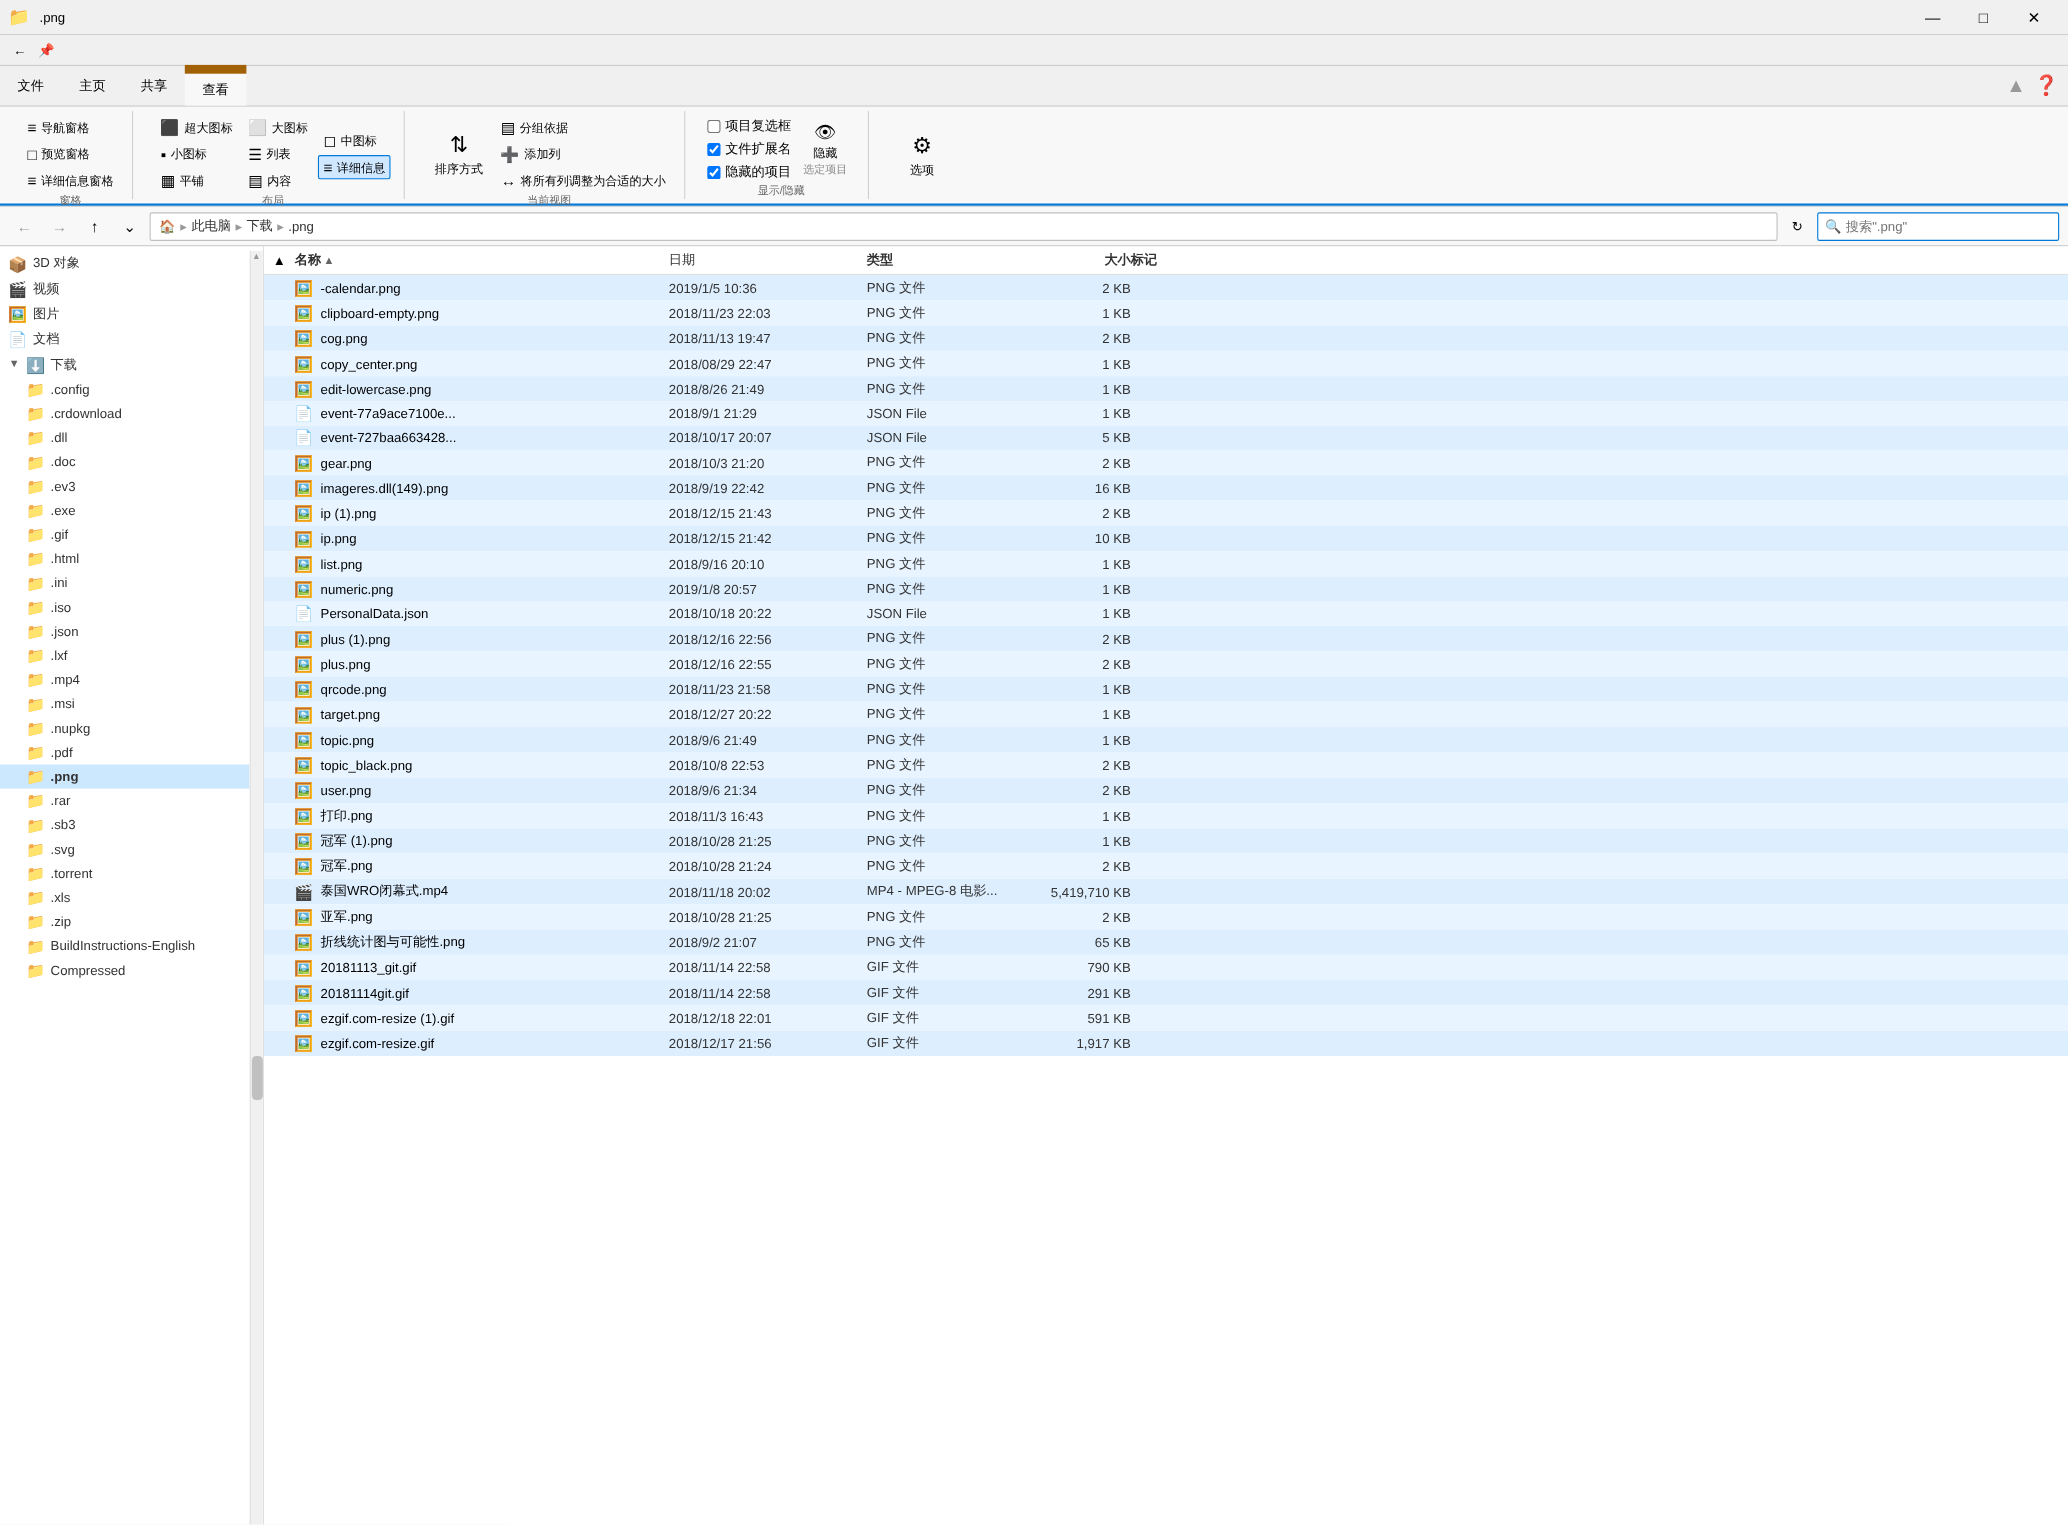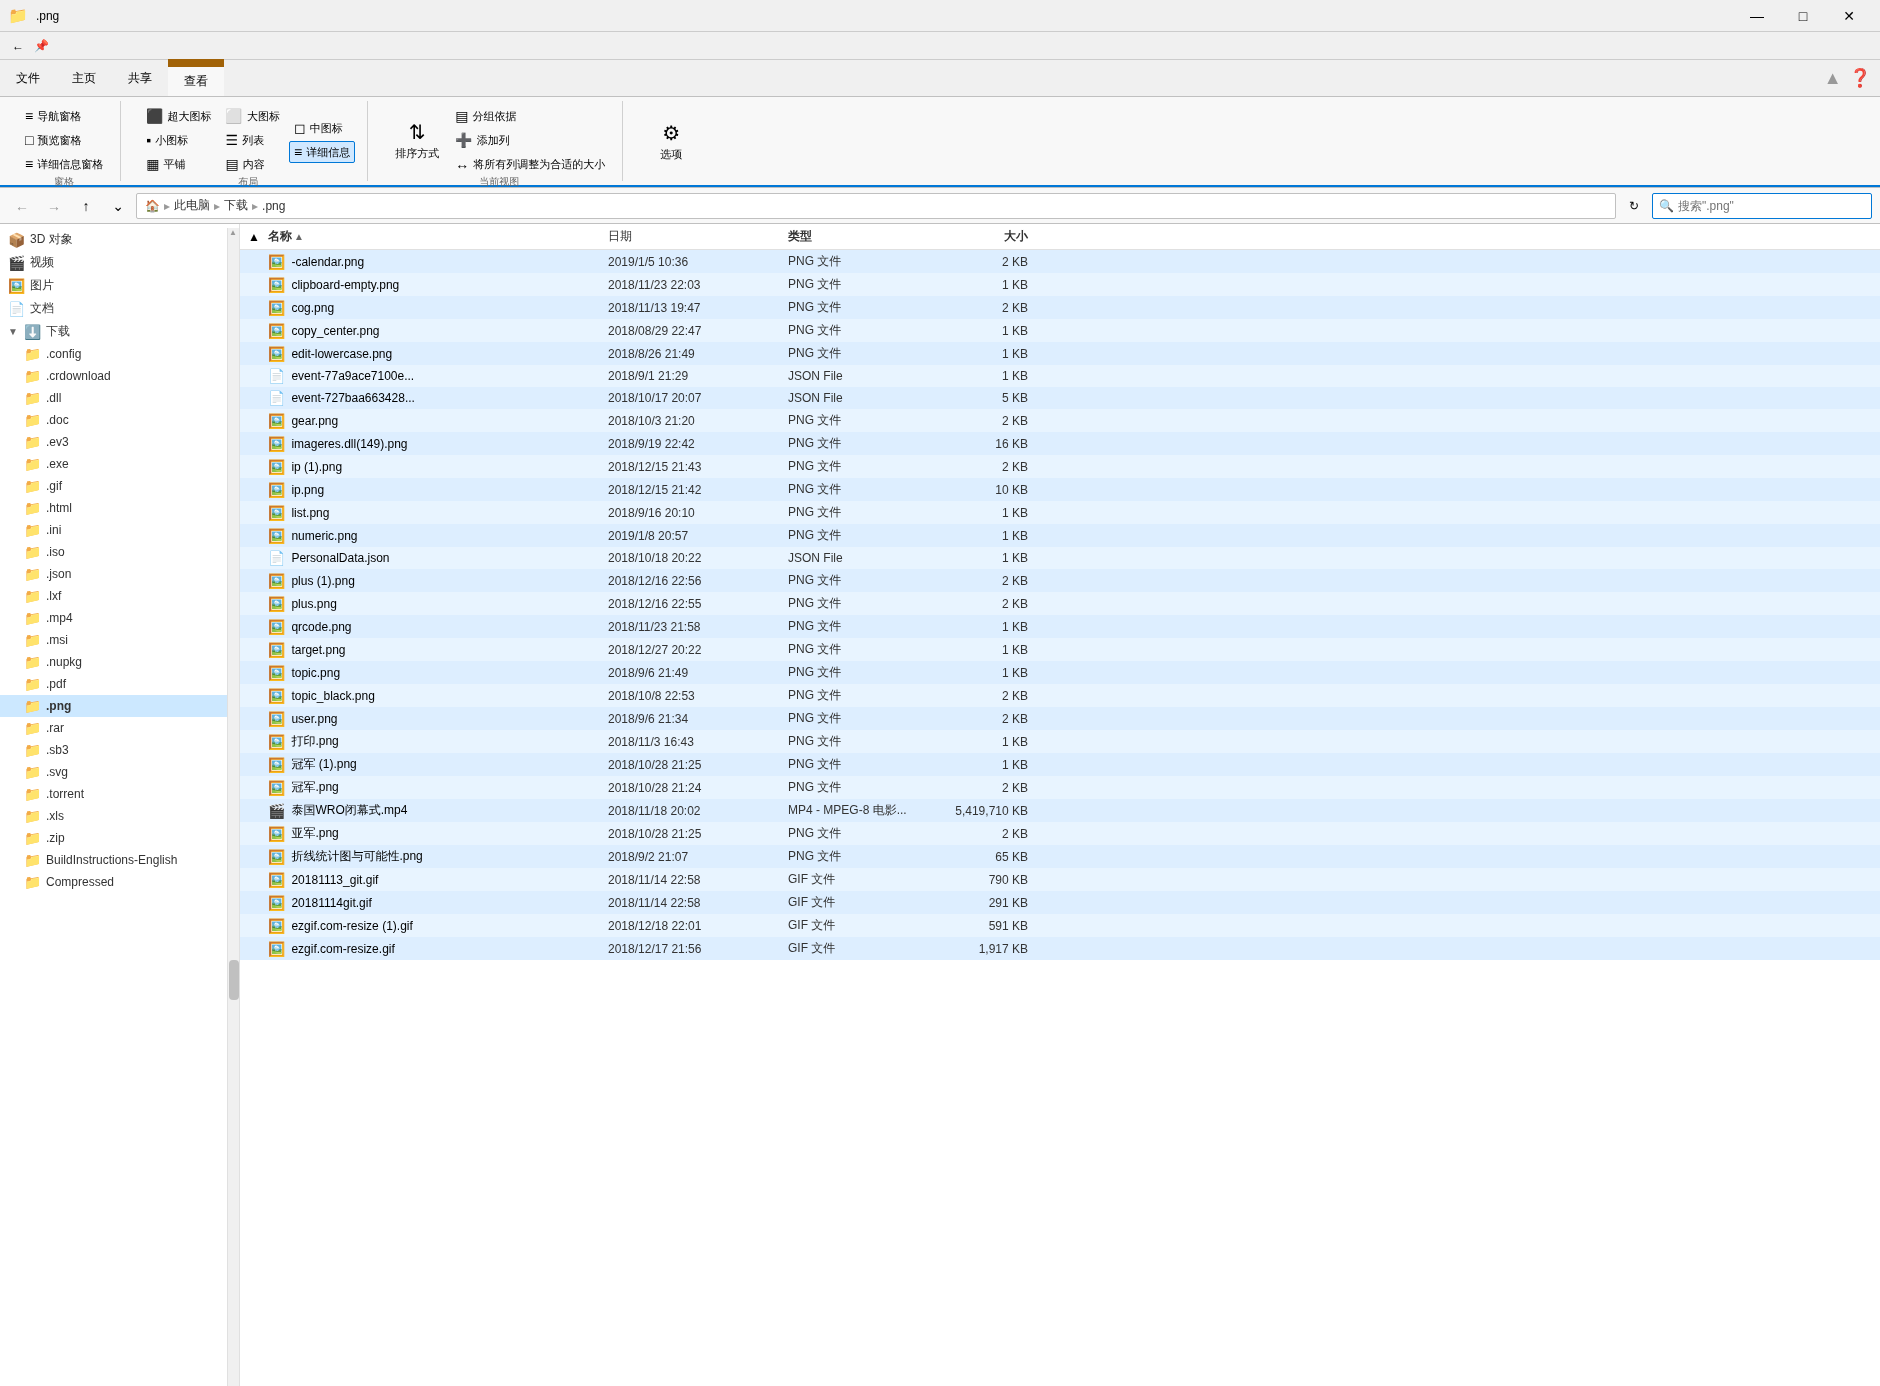--- a/index.html
+++ b/index.html
@@ -200,20 +200,44 @@
             </button>
             <button class="ribbon-btn ribbon-btn-small">
               <span class="ribbon-btn-icon">↔</span>
               <span class="ribbon-btn-label">将所有列调整为合适的大小</span>
             </button>
           </div>
         </div>
         <span class="ribbon-group-label">当前视图</span>
       </div>
 
+      <div class="ribbon-group">
+        <div class="ribbon-group-items">
+          <div class="ribbon-col">
+            <label class="checkbox-item">
+              <input type="checkbox" style="">
+              <span>项目复选框</span>
+            </label>
+            <label class="checkbox-item">
+              <input type="checkbox" checked="" style="">
+              <span>文件扩展名</span>
+            </label>
+            <label class="checkbox-item">
+              <input type="checkbox" checked="" style="">
+              <span>隐藏的项目</span>
+            </label>
+          </div>
+          <button class="ribbon-btn">
+            <span class="ribbon-btn-icon" style="font-size:16px;">👁</span>
+            <span class="ribbon-btn-label">隐藏</span>
+            <span class="ribbon-btn-label" style="font-size:10px; color:#888;">选定项目</span>
+          </button>
+        </div>
+        <span class="ribbon-group-label">显示/隐藏</span>
+      </div>
 
       <div class="ribbon-group ribbon-group-last">
         <div class="ribbon-group-items">
           <button class="ribbon-btn">
             <span class="ribbon-btn-icon">⚙</span>
             <span class="ribbon-btn-label">选项</span>
           </button>
         </div>
         <span class="ribbon-group-label"></span>
       </div>
@@ -382,20 +406,21 @@
   </div>
 
   <div class="file-area">
 
     <div class="file-list-header">
       <span style="width:20px;">▲</span>
       <span class="file-col-name">名称<span class="sort-arrow">▲</span></span>
       <span class="file-col-date">日期</span>
       <span class="file-col-type">类型</span>
       <span class="file-col-size">大小</span>
+      <span class="file-col-tag">标记</span>
     </div>
 
     <div id="file-rows">
         <div class="file-row" style="background: rgb(221, 238, 255);">
       <span style="width:20px;"></span>
       <span class="file-cell-name">
         <span class="file-icon">🖼️</span>
         <span>-calendar.png</span>
       </span>
       <span class="file-cell-date">2019/1/5 10:36</span>

